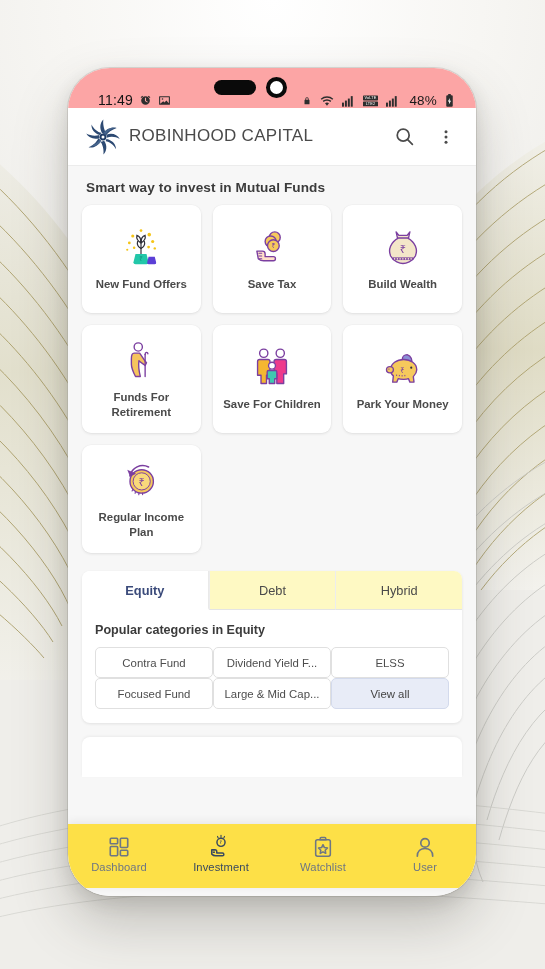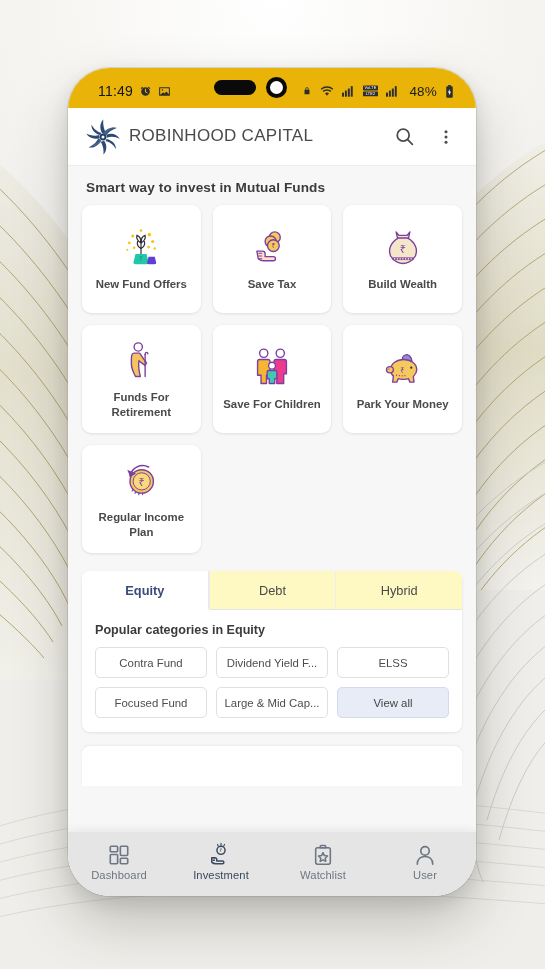--- a/index.html
+++ b/index.html
@@ -36,22 +36,22 @@
     box-shadow:
       0 26px 54px rgba(60,58,52,.26),
       0 6px 18px rgba(60,58,52,.14),
       0 0 0 1px rgba(190,188,182,.45);
     overflow: hidden;
   }
 
   
   #statusbar {
     height: 40px;
-    background: #eab308;
-    display: flex; align-items: center;
+    background: #fca5a5;
+    display: flex; align-items: flex-end;
     padding: 6px 22px 0 30px;
     position: relative;
     font-size: 13.5px; color: #1c1c1c;
     letter-spacing: .2px;
   }
   #sb-left { display: flex; align-items: center; gap: 6px; }
   #sb-time { font-size: 14px; font-weight: 400; color: #141414; }
   .sb-ic { display: inline-flex; align-items: center; }
   #sb-right {
     margin-left: auto; display: flex; align-items: center; gap: 8px;
@@ -150,21 +150,21 @@
     background: #ffffff;
     border-bottom: 2px solid #ffffff;
     border-right: 1px solid #e9e9e9;
   }
   #cat-heading {
     font-size: 12.6px; font-weight: bold; color: #3b3b3b;
     padding: 13px 0 10px 13px;
   }
   #chip-grid {
     display: grid; grid-template-columns: repeat(3, 1fr);
-    gap: 9px; padding: 0 13px 14px;
+    padding: 0 13px 14px;
   }
   .chip {
     border: 1px solid #e0e0e0; border-radius: 5px;
     background: #ffffff;
     height: 31px;
     display: flex; align-items: center; justify-content: center;
     font-size: 11.4px; color: #4d4d4d;
     white-space: nowrap; overflow: hidden;
     cursor: pointer;
   }
@@ -177,22 +177,22 @@
     border-radius: 8px 8px 0 0;
     box-shadow: 0 -1px 3px rgba(0,0,0,.05);
     height: 40px;
     padding: 12px 0 0 13px;
     font-size: 12.6px; font-weight: bold; color: #3b3b3b;
     overflow: hidden;
   }
 
   
   #bottomnav {
-    position: absolute; left: 0; right: 0; bottom: 0;
-    height: 64px; background: #e5e5e5;
+    position: absolute; left: 0; right: 0; bottom: 8px;
+    height: 64px; background: #fde047;
     display: flex; align-items: center;
     box-shadow: 0 -2px 9px rgba(0,0,0,.07);
     padding-bottom: 6px;
   }
   .nav-item {
     flex: 1; display: flex; flex-direction: column;
     align-items: center; justify-content: center; gap: 3px;
     cursor: pointer;
   }
   .nav-ic { height: 24px; display: flex; align-items: flex-end; }

